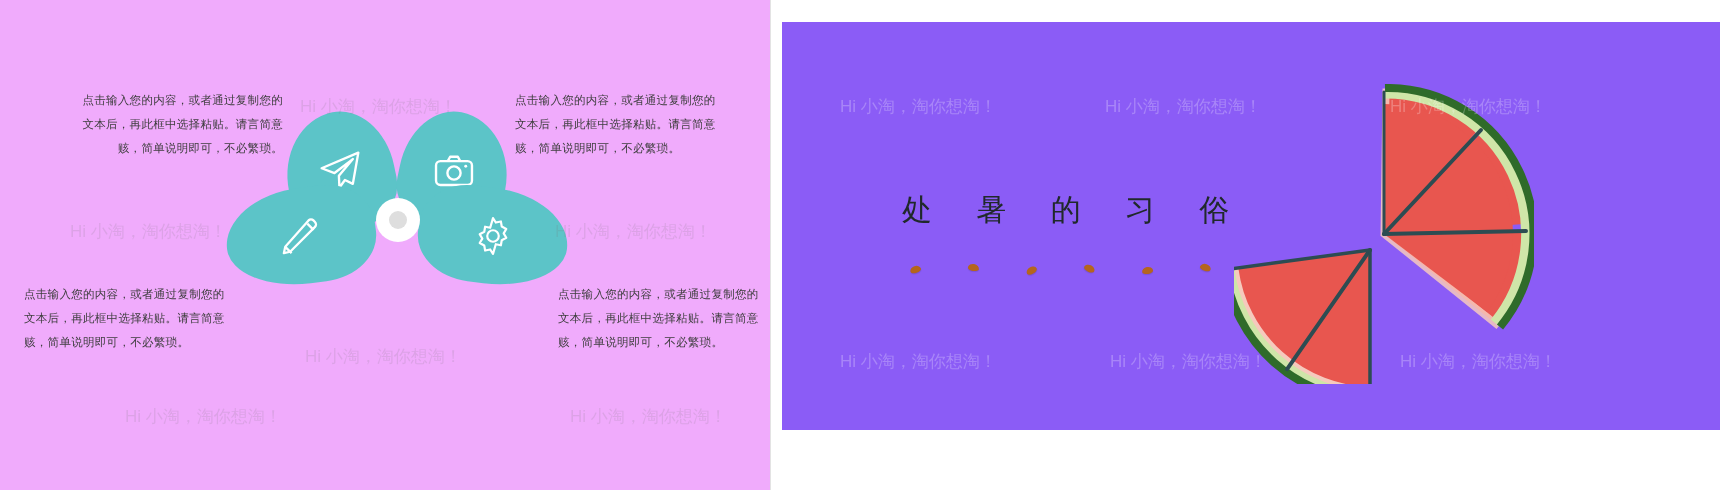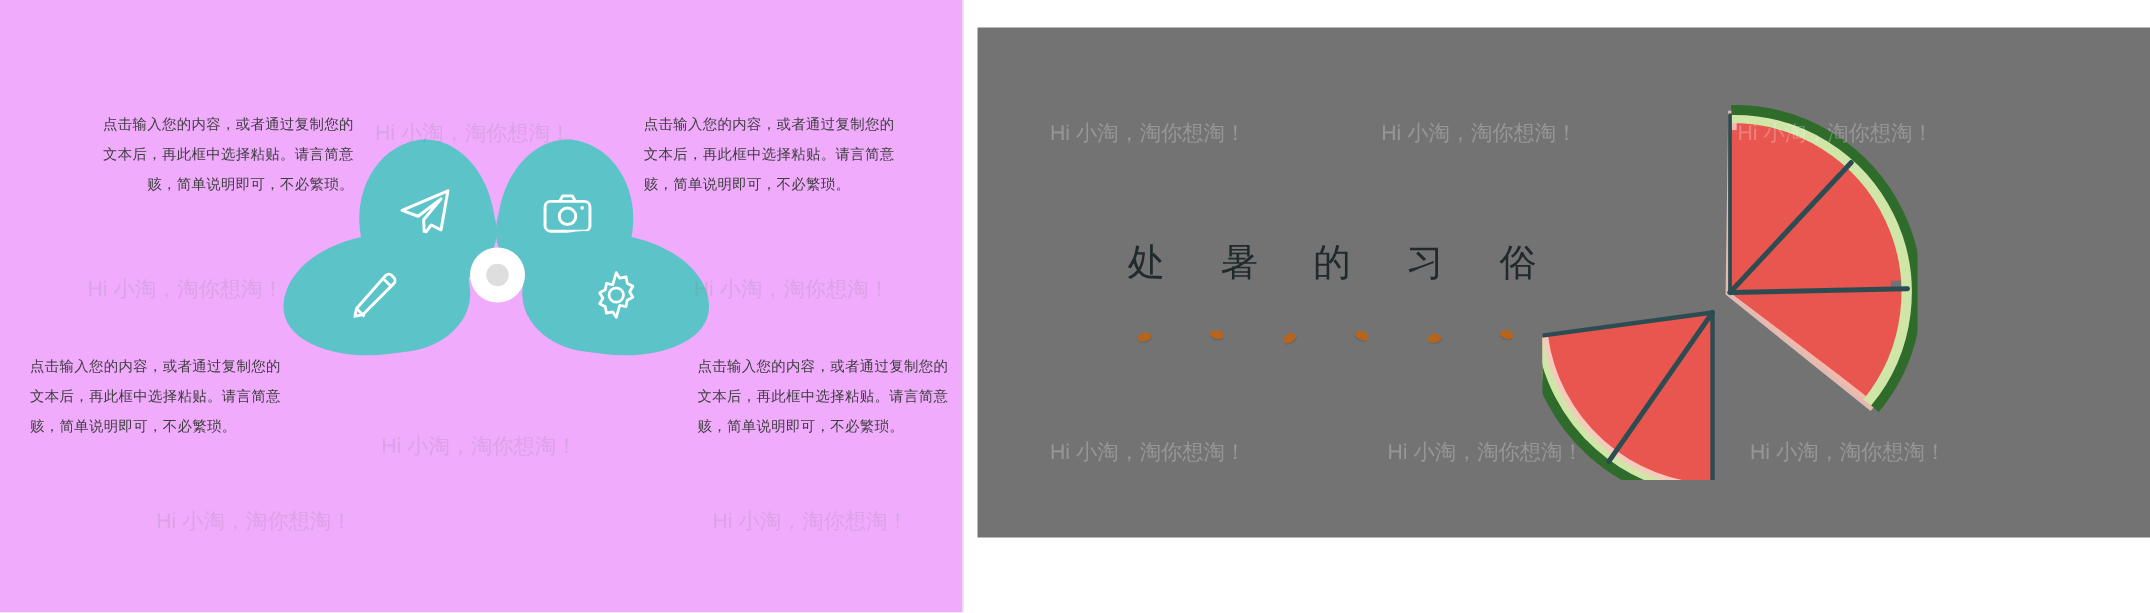--- a/index.html
+++ b/index.html
@@ -140,21 +140,21 @@
   .txt.bl { left: 24px;  top: 282px; text-align: left; }
   .txt.br { left: 558px; top: 282px; text-align: left; }
 
   
   .slide-right {
     position: absolute;
     left: 782px;
     top: 22px;
     width: 938px;
     height: 408px;
-    background: #737373;
+    background: #8b5cf6;
     overflow: hidden;
   }
 
   .slide-right .title {
     position: absolute;
     left: 120px;
     top: 168px;
     font-size: 30px;
     letter-spacing: 18px;
     color: #20292b;

